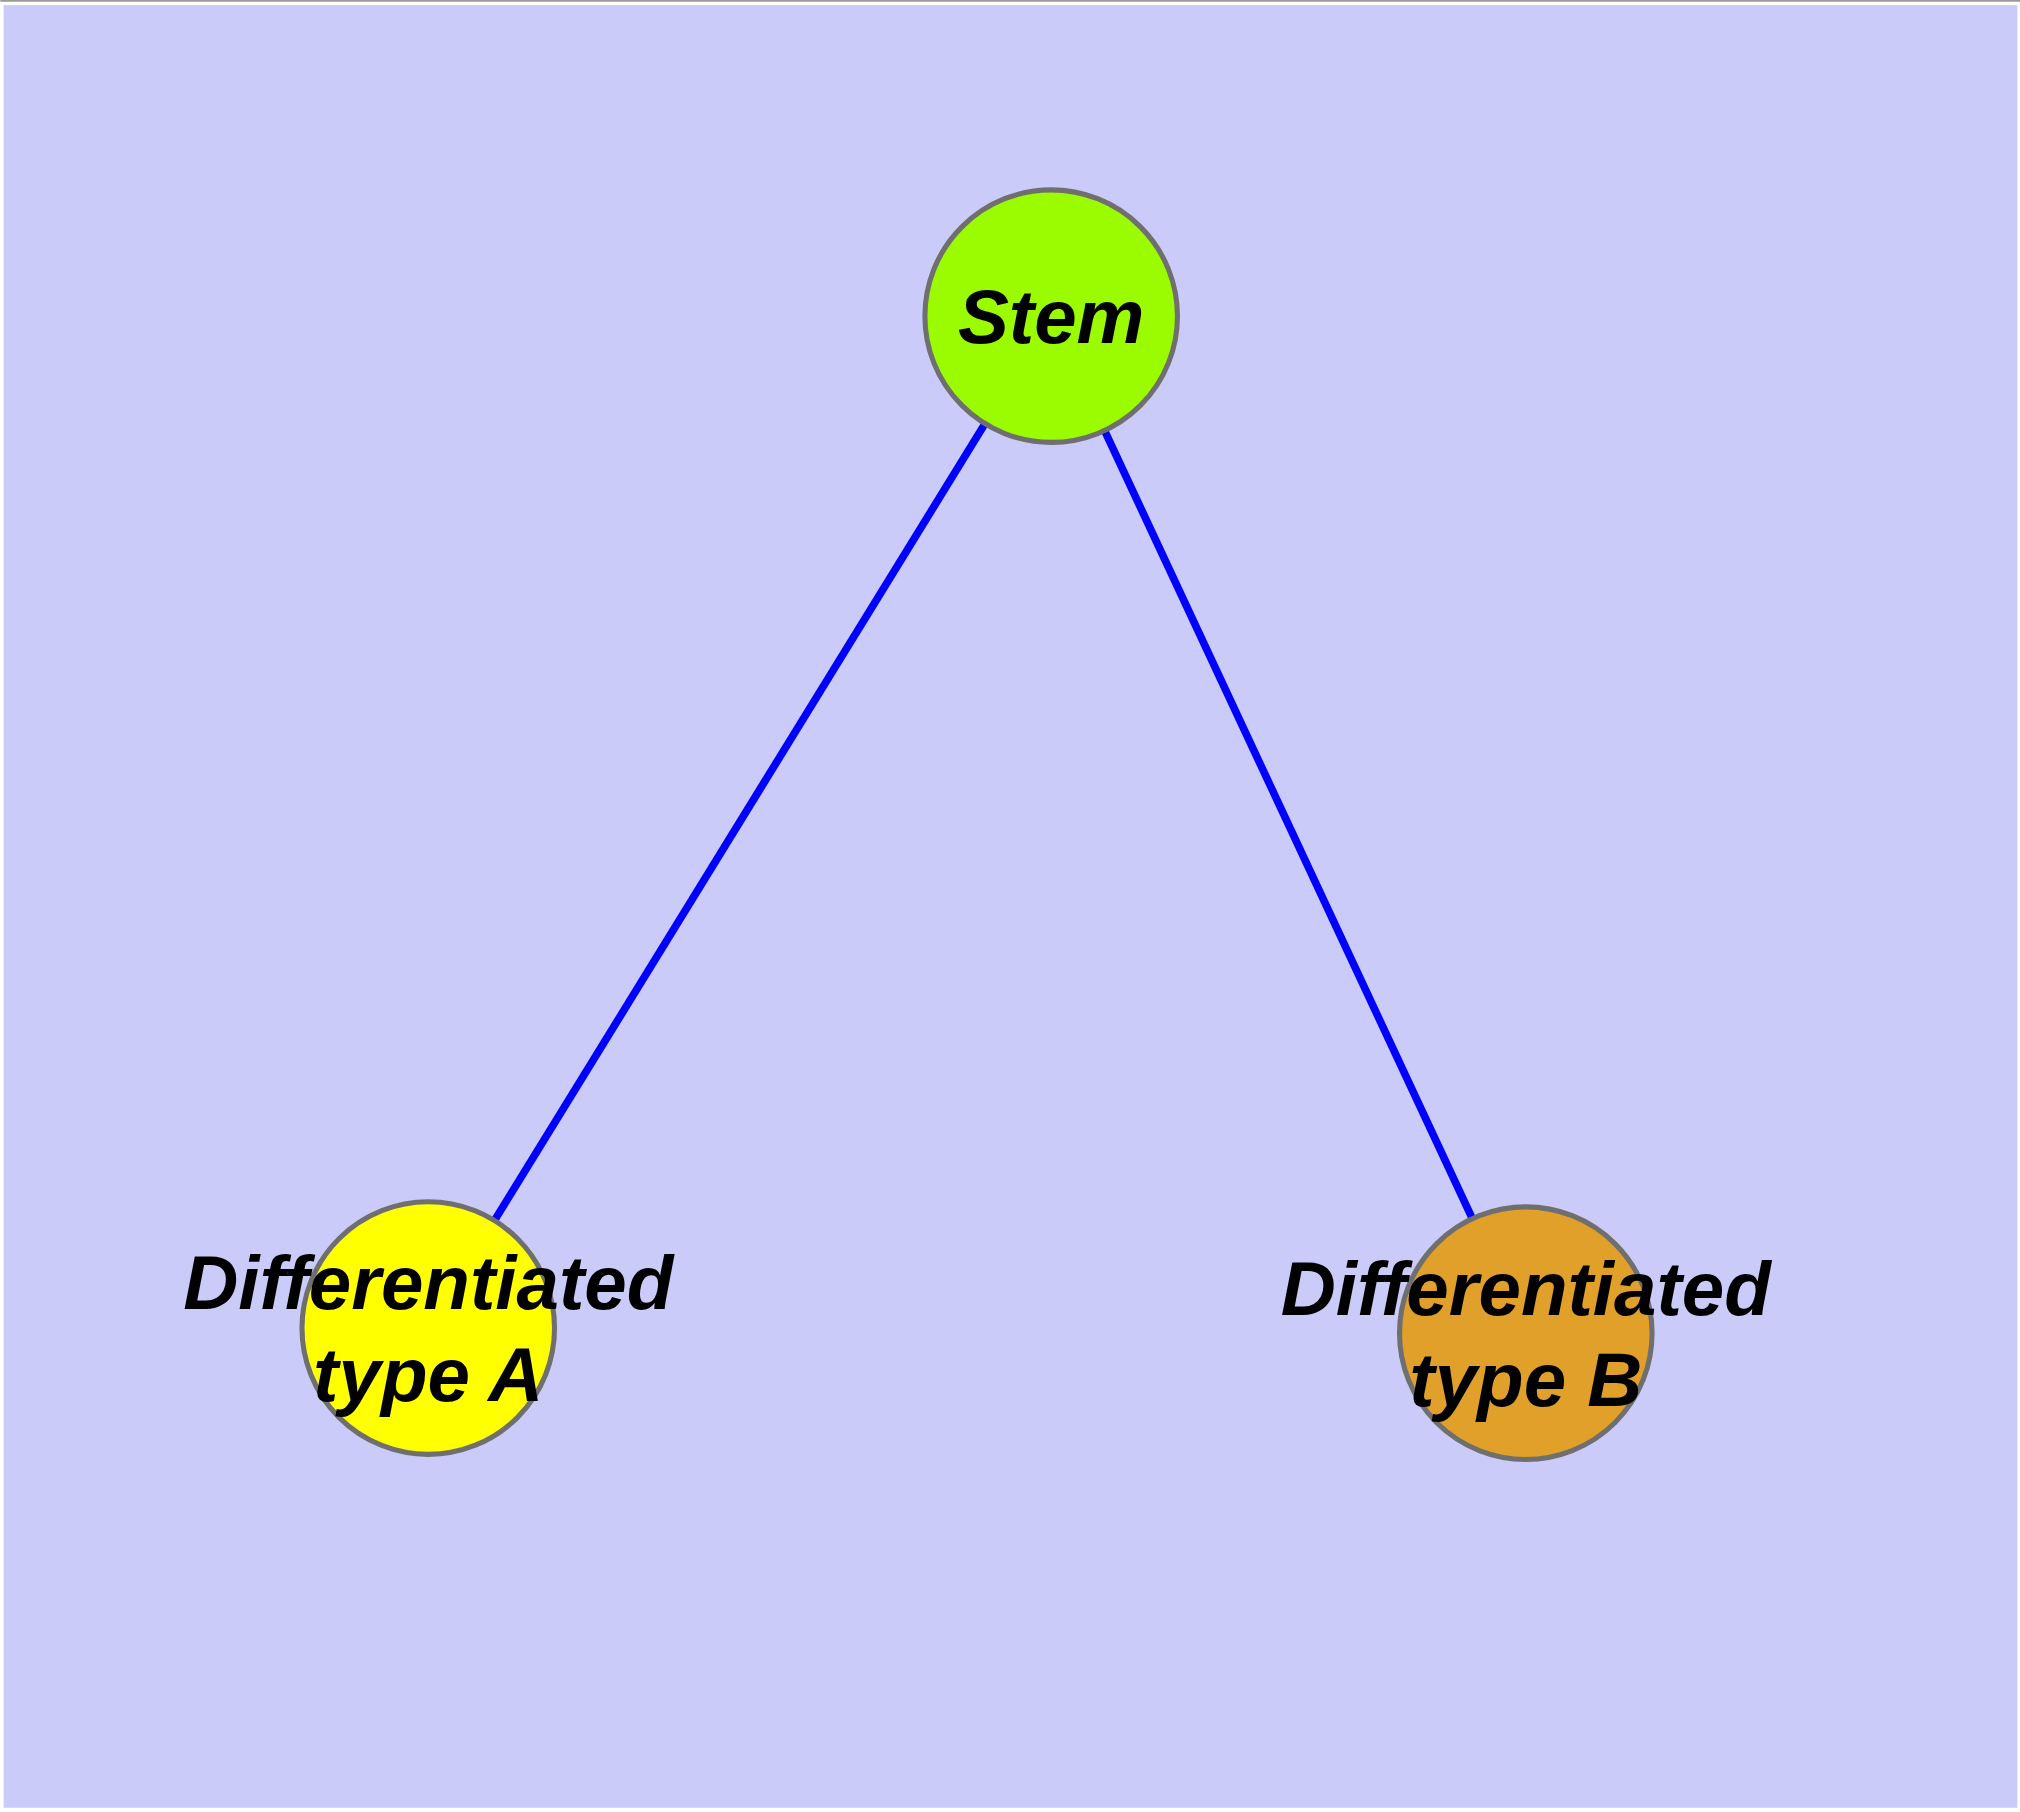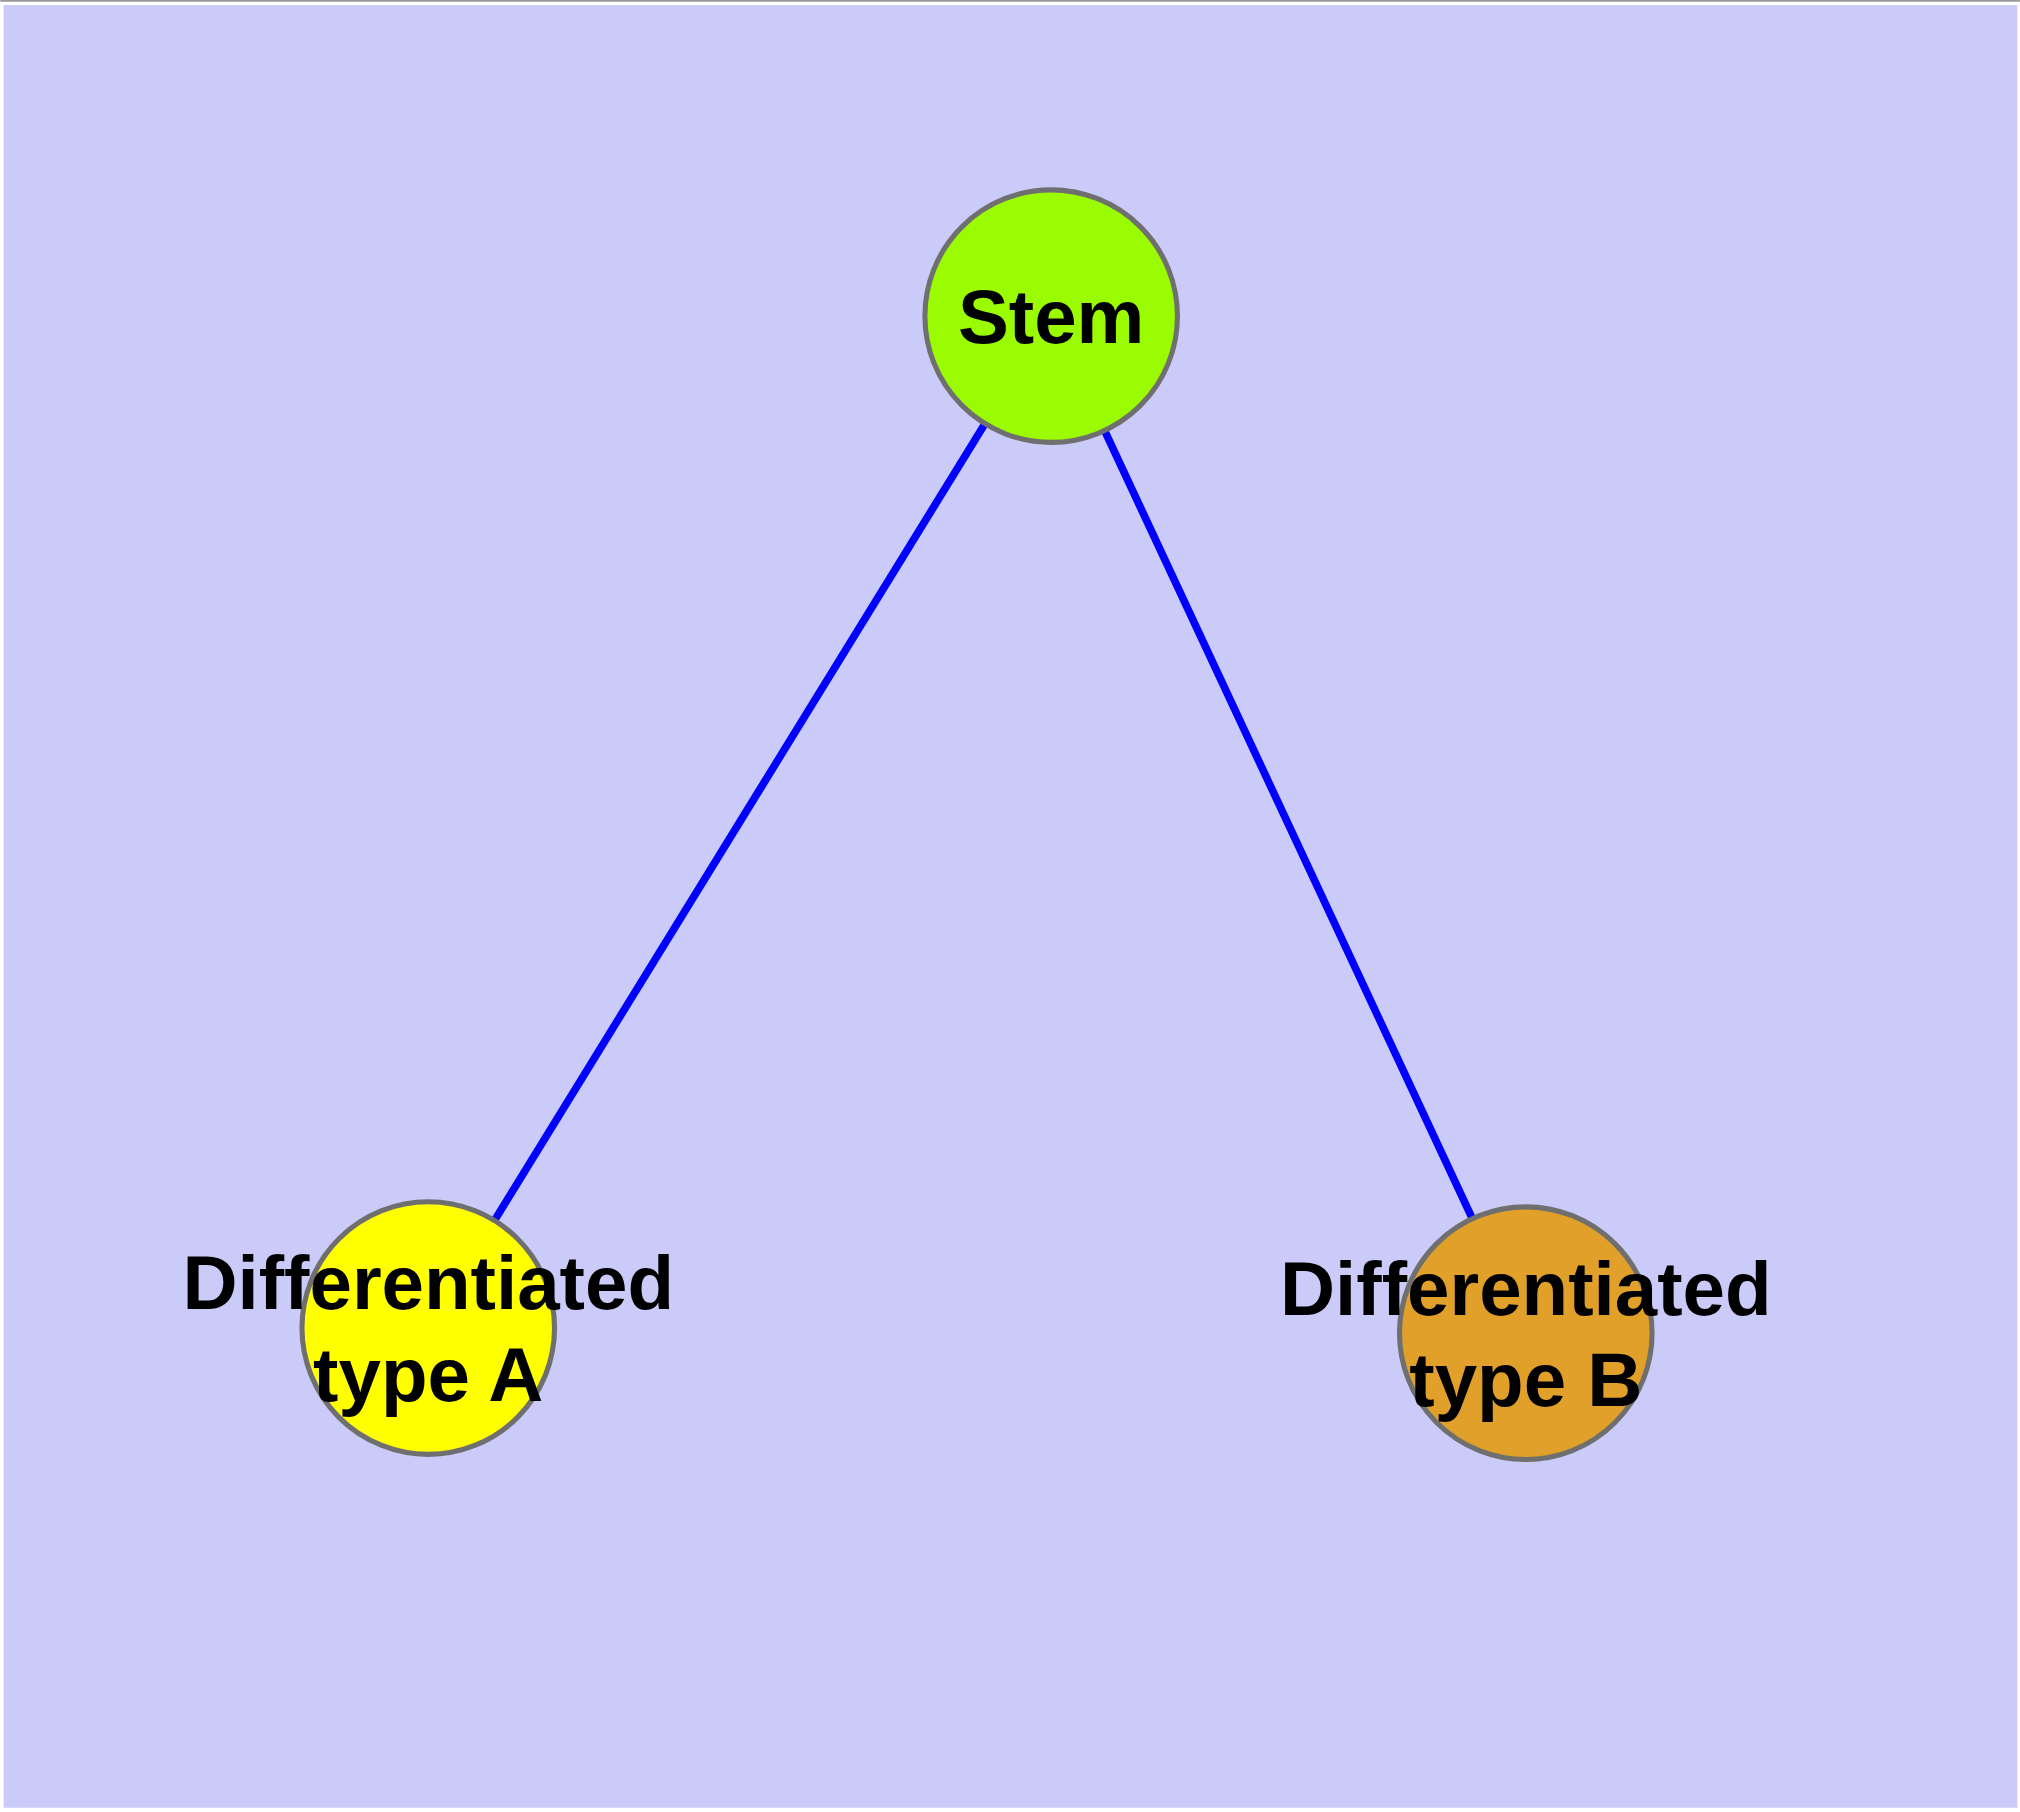--- a/index.html
+++ b/index.html
@@ -8,20 +8,21 @@
     background: #ffffff;
     width: 2021px;
     height: 1812px;
     overflow: hidden;
     font-family: "Liberation Sans", sans-serif;
   }
   .canvas-wrap {
     position: relative;
     width: 2021px;
     height: 1624px;
+    font-style: italic;
   }
   svg {
     display: block;
   }
   .node-label {
     font-family: "Liberation Sans", "DejaVu Sans", sans-serif;
     font-weight: bold;
     font-size: 90px;
     fill: #000000;
     text-anchor: middle;

